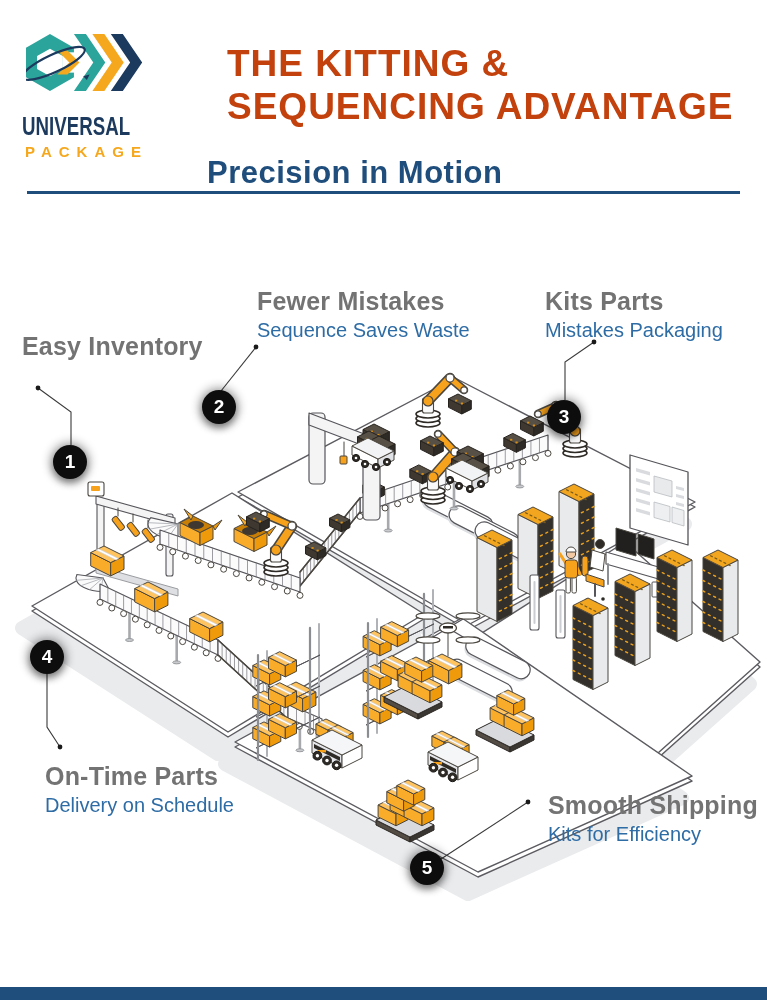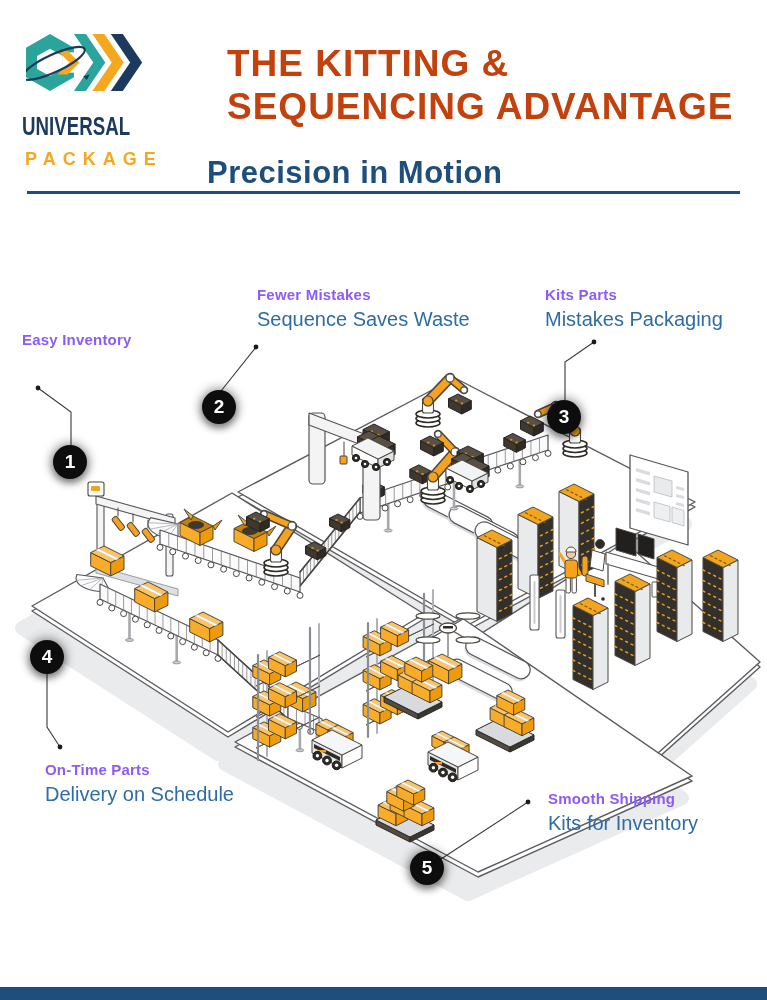--- a/index.html
+++ b/index.html
@@ -3,32 +3,32 @@
 <meta charset="utf-8">
 <style>
   html,body{margin:0;padding:0;background:#fff;}
   .page{position:relative;width:767px;height:1000px;background:#ffffff;overflow:hidden;
         font-family:"Liberation Sans",sans-serif;}
   
   .logo{position:absolute;left:22px;top:28px;width:160px;}
   .logo svg{display:block;margin-left:4px;}
   .brand-name{display:inline-block;color:#1C3A5E;font-weight:800;font-size:26px;letter-spacing:0px;
               transform:scaleX(.72);transform-origin:left center;white-space:nowrap;margin-top:3px;}
-  .brand-tag{color:#F5A81D;font-weight:700;font-size:18px;letter-spacing:7px;margin-top:7px;
+  .brand-tag{color:#F5A81D;font-weight:700;font-size:15px;letter-spacing:7px;margin-top:1px;
              margin-left:3px;white-space:nowrap;}
   .titles{position:absolute;left:207px;top:42px;}
   .title{color:#c2410c;font-size:37px;font-weight:800;line-height:43px;letter-spacing:1px;margin-left:20px;}
   .subtitle{color:#1F4E7D;font-size:31px;font-weight:800;margin-top:27px;letter-spacing:.5px;}
   .divider{position:absolute;left:27px;top:191px;width:713px;height:3px;background:#1F4E7D;}
   
   .scene{position:absolute;left:0;top:230px;width:767px;height:770px;}
   #scene-svg{position:absolute;left:0;top:0;}
   
   .callout{position:absolute;line-height:1.12;}
-  .callout .t{font-size:15px;font-weight:800;color:#8b5cf6;letter-spacing:.2px;}
+  .callout .t{font-size:25px;font-weight:800;color:#737373;letter-spacing:.2px;}
   .callout .s{font-size:20px;color:#2E6CA5;margin-top:4px;}
   .badge{position:absolute;width:34px;height:34px;border-radius:50%;background:#0D0D0D;color:#fff;
          font-weight:800;font-size:19px;display:flex;align-items:center;justify-content:center;
          box-shadow:0 0 10px 3px rgba(0,0,0,.32), 0 4px 7px rgba(0,0,0,.35);}
   .c1{left:22px;top:332px}   .b1{left:53px;top:445px}
   .c2{left:257px;top:287px}  .b2{left:202px;top:390px}
   .c3{left:545px;top:287px}  .b3{left:547px;top:400px}
   .c4{left:45px;top:762px}   .b4{left:30px;top:640px}
   .c5{left:548px;top:791px}  .b5{left:410px;top:851px}
   .footer-bar{position:absolute;left:0;bottom:0;width:767px;height:13px;background:#1F4E7D;}
@@ -803,18 +803,18 @@
   <div class="badge b3">3</div>
 
   <div class="callout c4">
     <div class="t">On-Time Parts</div>
     <div class="s">Delivery on Schedule</div>
   </div>
   <div class="badge b4">4</div>
 
   <div class="callout c5">
     <div class="t">Smooth Shipping</div>
-    <div class="s">Kits for Inventory</div>
+    <div class="s">Kits for Efficiency</div>
   </div>
   <div class="badge b5">5</div>
 
   <div class="footer-bar"></div>
 </div>
 
 </body></html>

